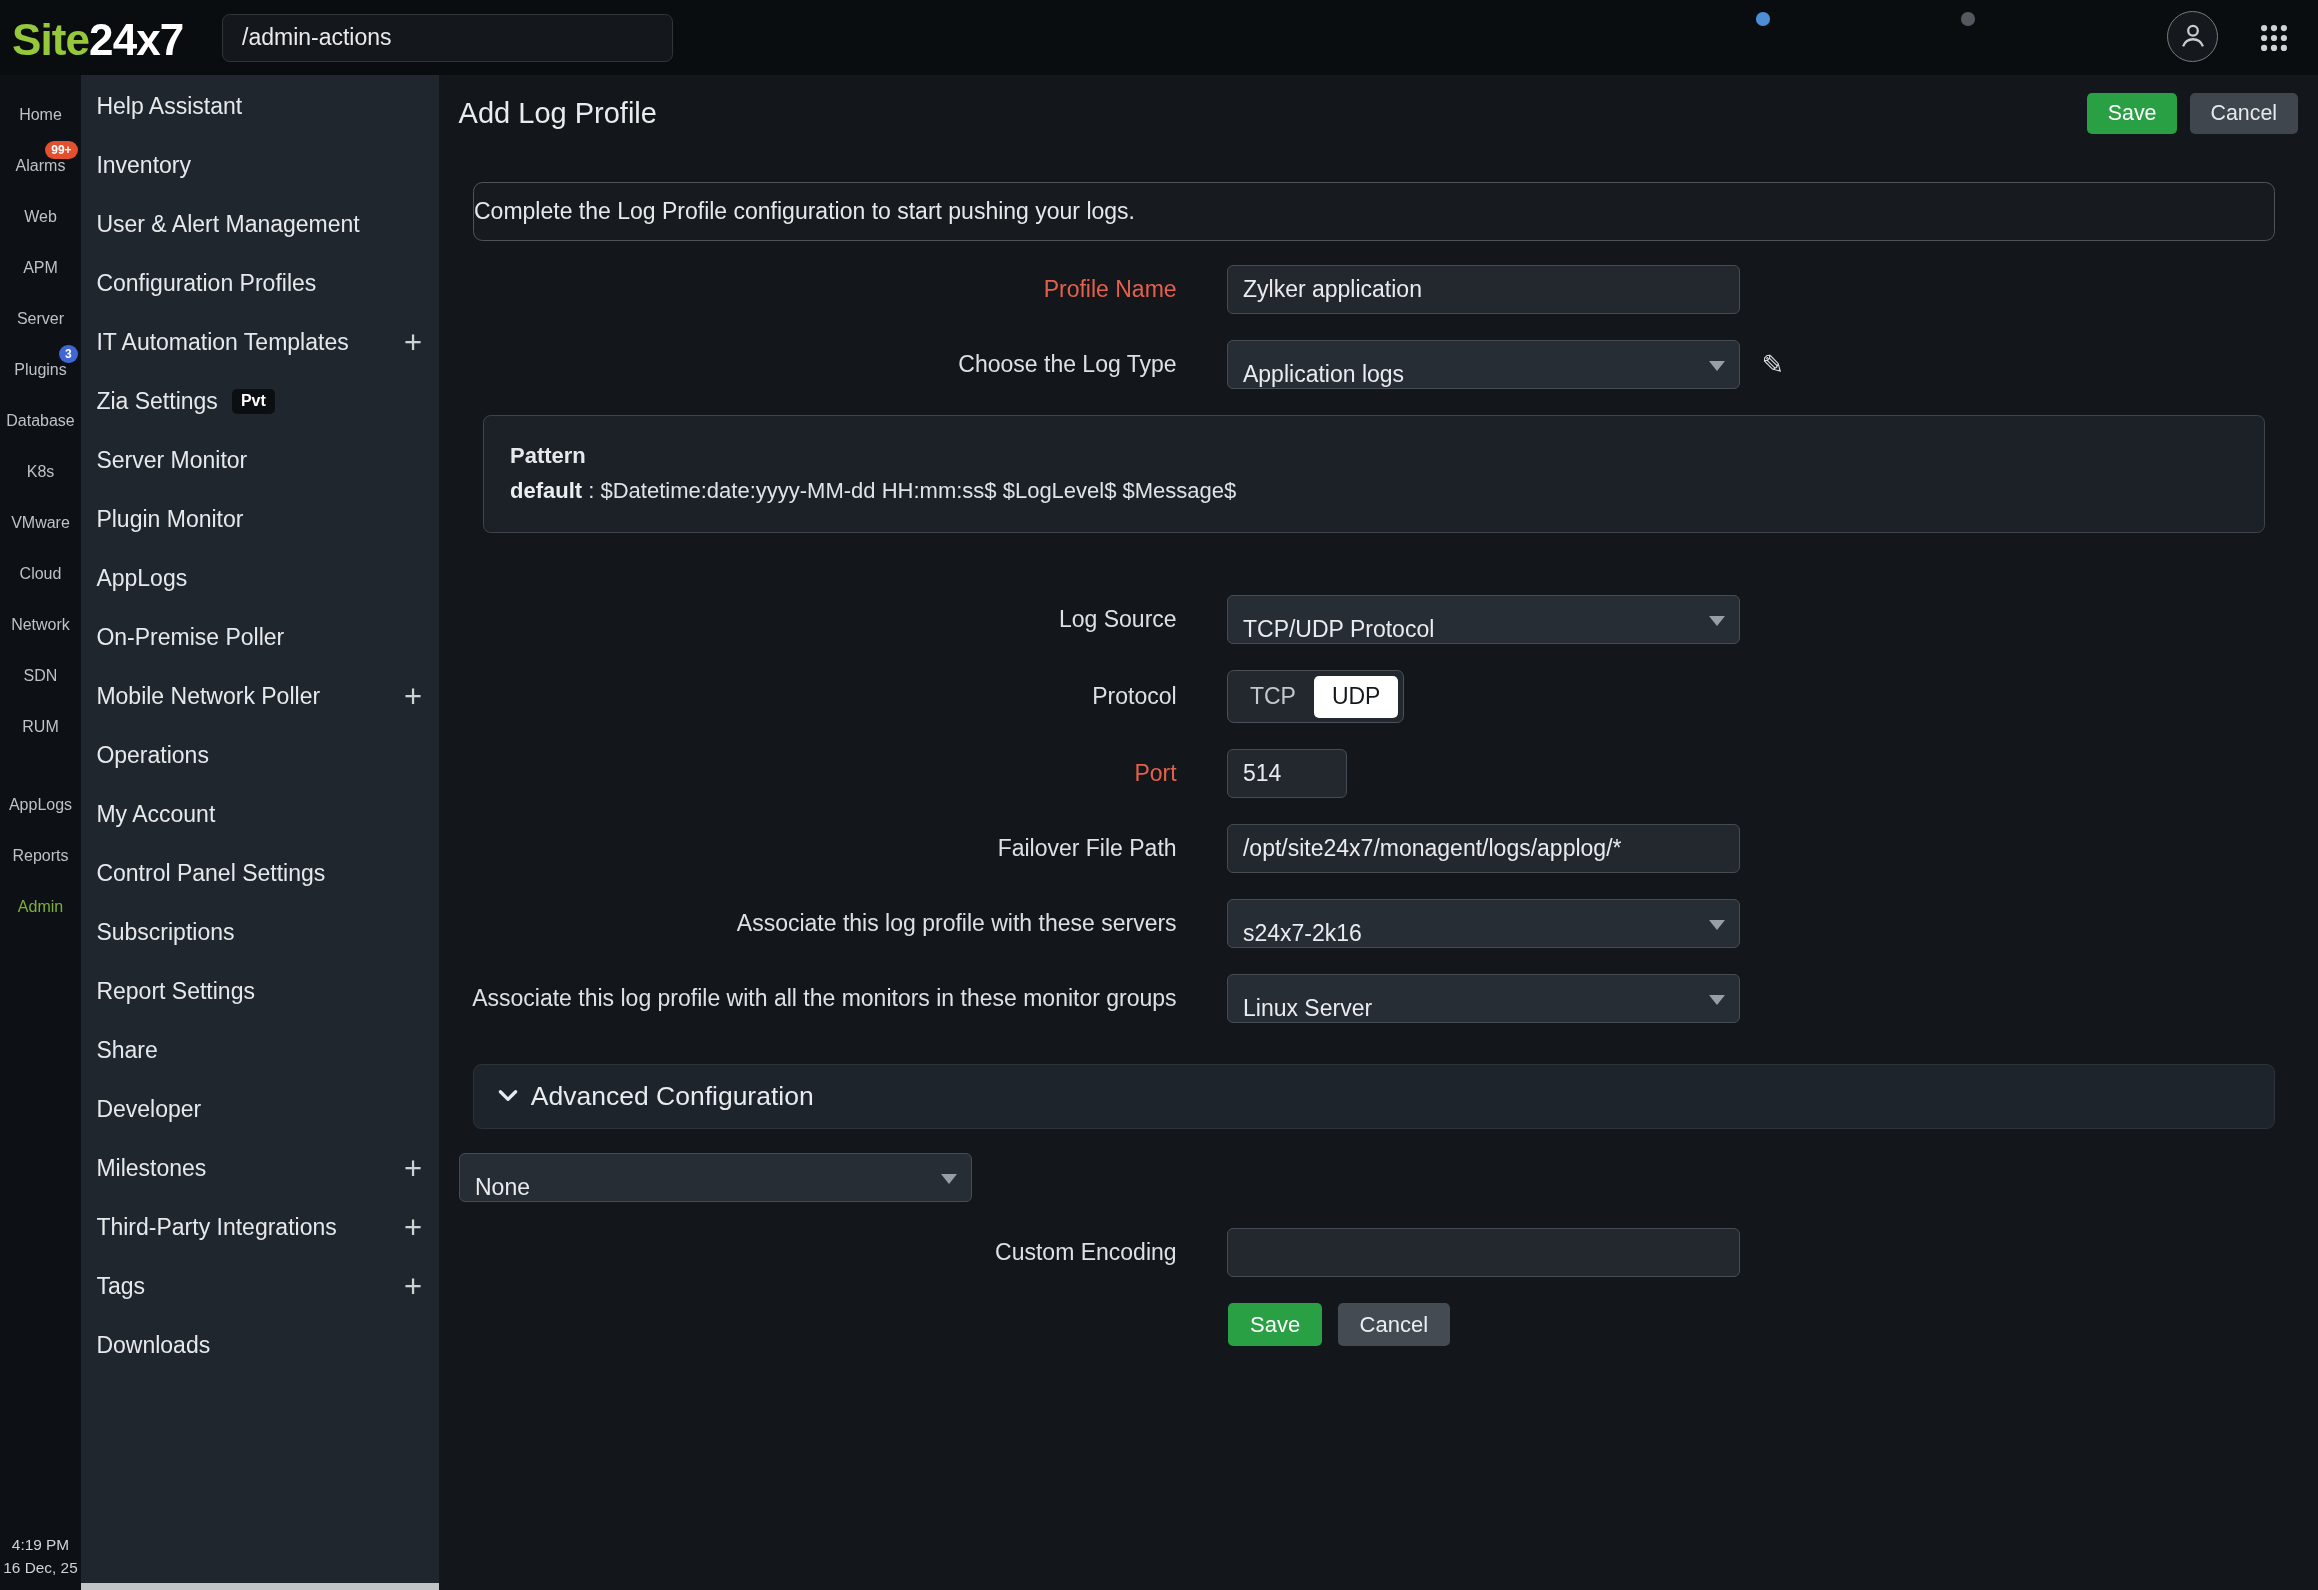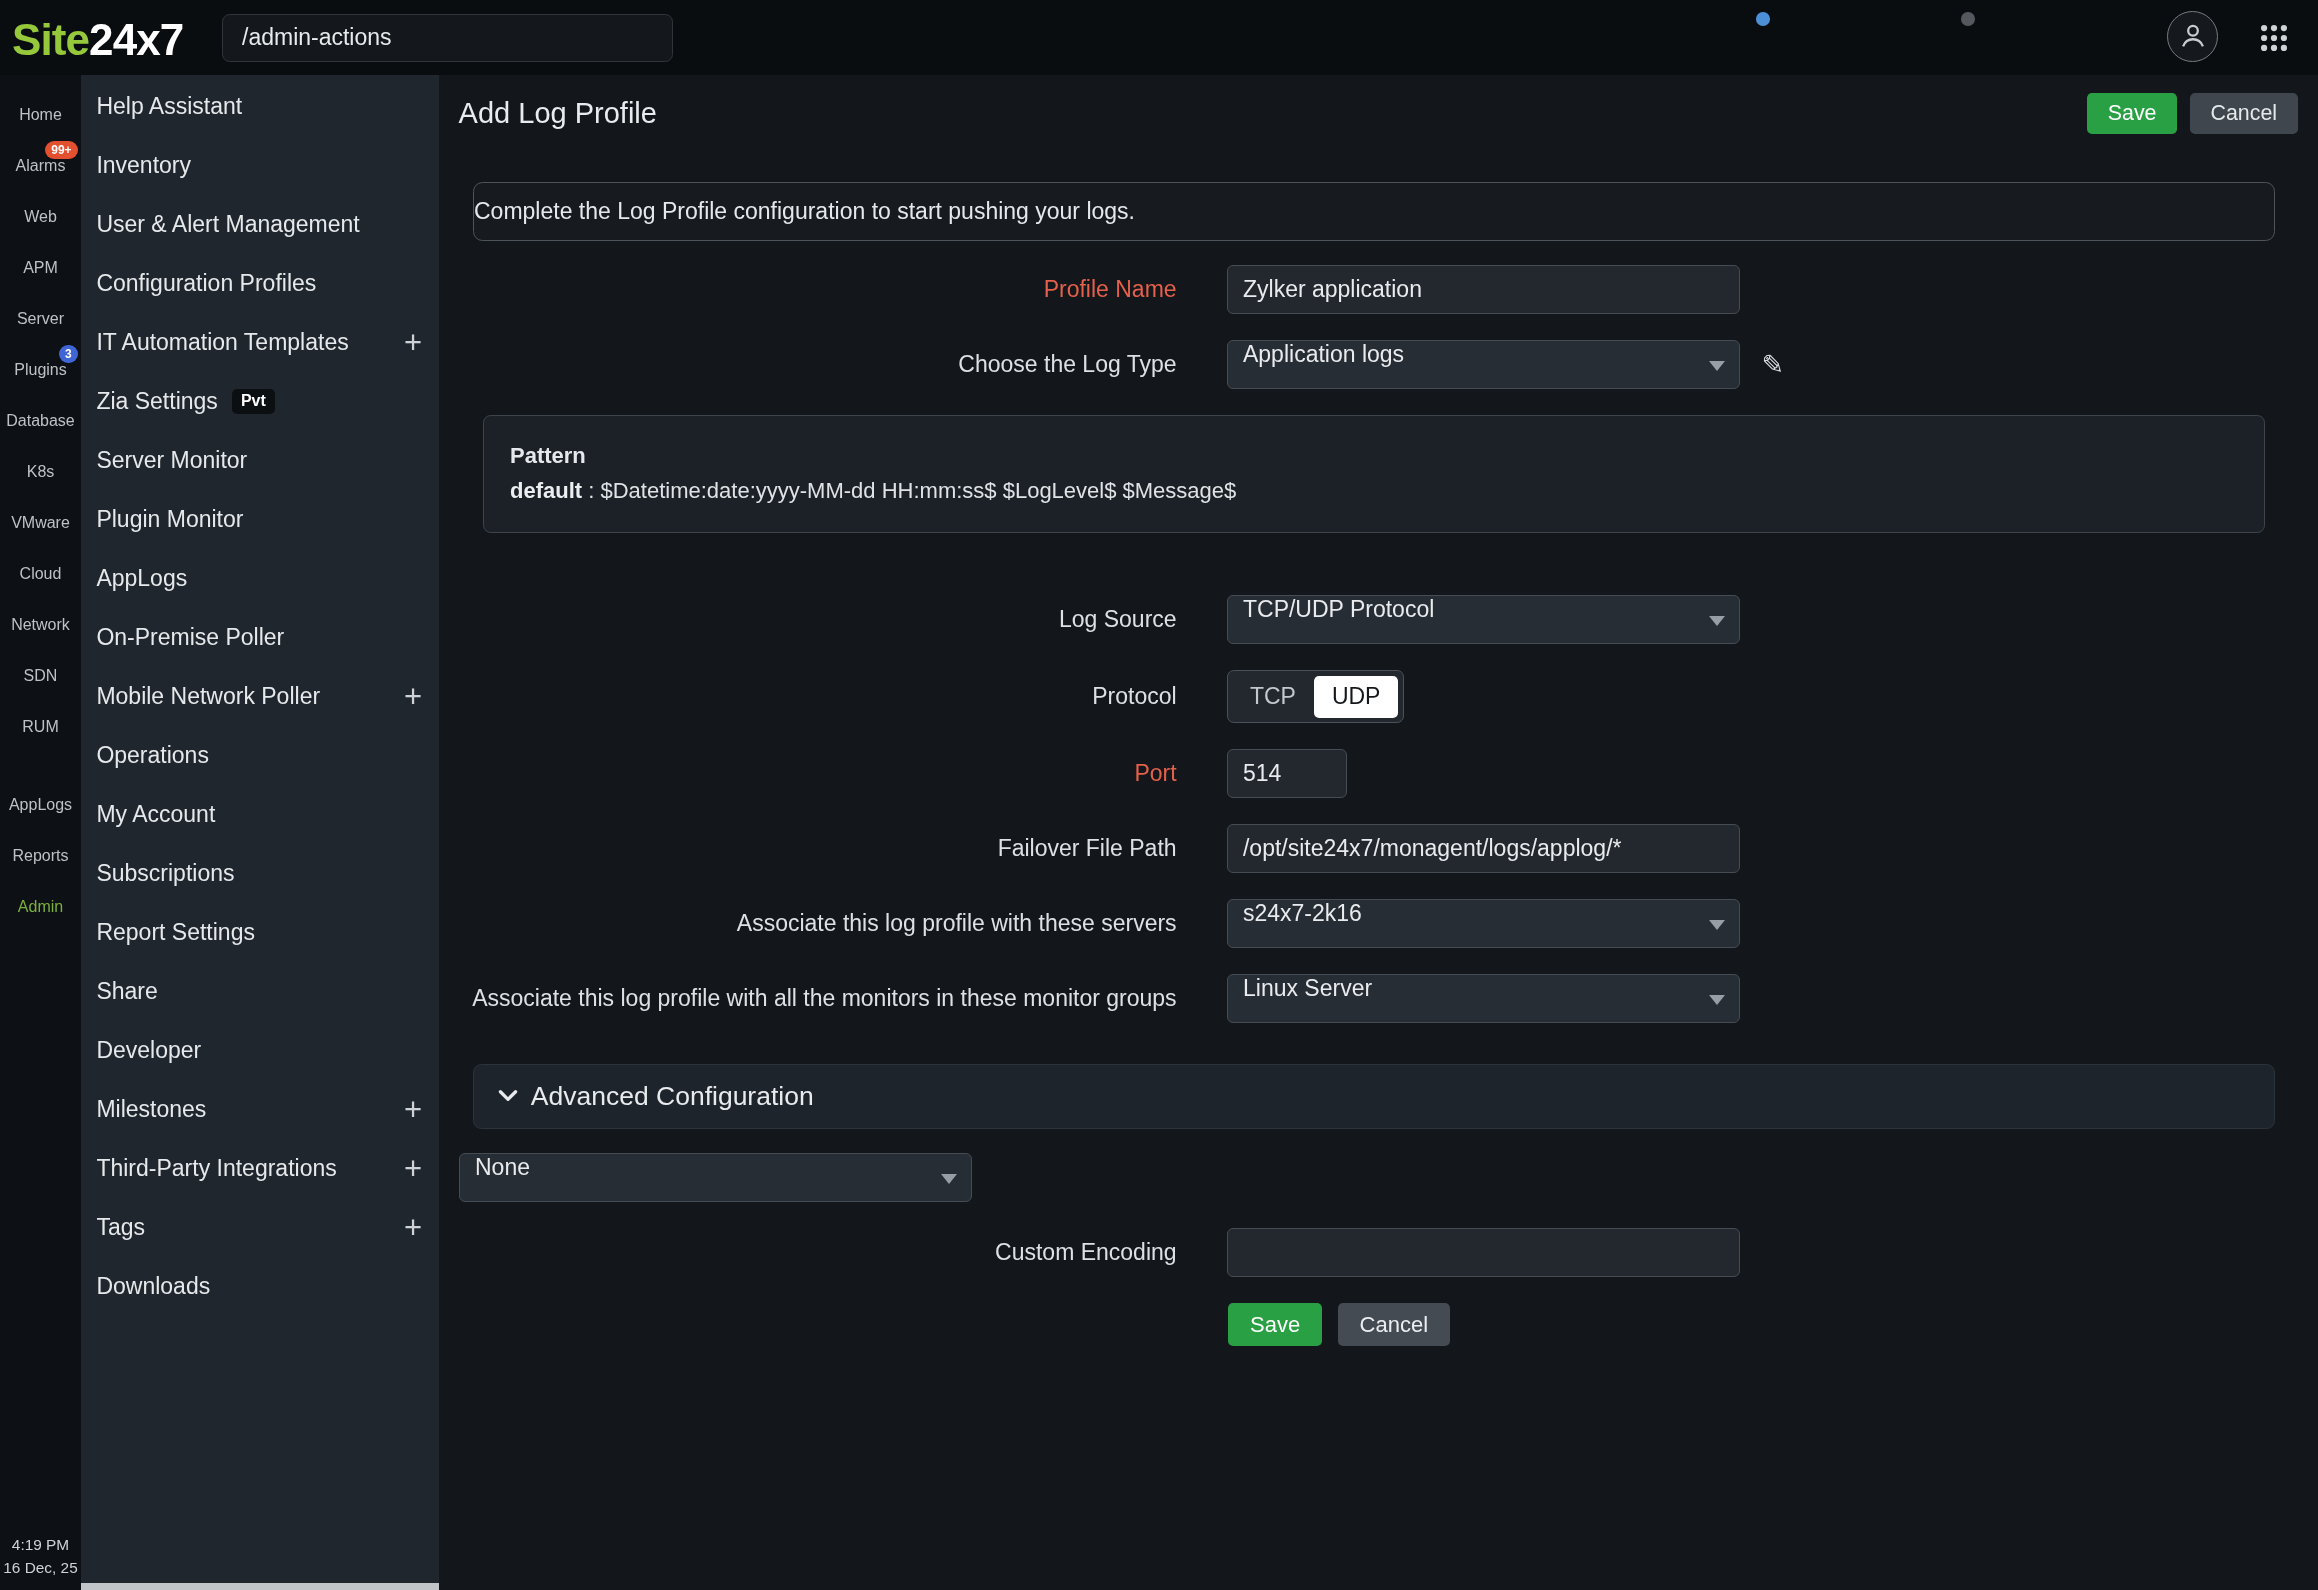--- a/index.html
+++ b/index.html
@@ -92,21 +92,21 @@
   .row-label span.required { color:#e4604a; }
 
   .text-input {
     width:513px; height:49px; background:#23282e; border:0.9px solid #454c54; border-radius:6px;
     color:#e9ebee; font-size:23px; padding:0 15.4px; outline:none;
     font-family:"Liberation Sans", sans-serif;
   }
   .text-input.short { width:120px; }
   .dropdown {
     width:513px; height:49px; background:#272d34; border:0.9px solid #454c54; border-radius:6px;
-    display:flex; align-items:flex-start; padding:0 39px 0 15.4px; position:relative;
+    display:flex; align-items:flex-end; padding:0 39px 0 15.4px; position:relative;
     color:#e9ebee; font-size:23px; cursor:pointer;
   }
   .caret {
     position:absolute; right:13.7px; top:19.6px; width:0; height:0;
     border-left:8.5px solid transparent; border-right:8.5px solid transparent; border-top:10.3px solid #989ea5;
   }
   .pencil { margin-left:22px; font-size:27px; color:#d8dbde; cursor:pointer; }
 
   .pattern-box {
     margin:23px 53px 62px 44px; width:1782px;
@@ -260,20 +260,23 @@
       <span>Mobile Network Poller</span>
       <span class="plus">+</span>
     </div>
   <div class="menu-item">
       <span>Operations</span>
     </div>
   <div class="menu-item">
       <span>My Account</span>
     </div>
   <div class="menu-item">
+      <span>Control Panel Settings</span>
+    </div>
+  <div class="menu-item">
       <span>Subscriptions</span>
     </div>
   <div class="menu-item">
       <span>Report Settings</span>
     </div>
   <div class="menu-item">
       <span>Share</span>
     </div>
   <div class="menu-item">
       <span>Developer</span>

